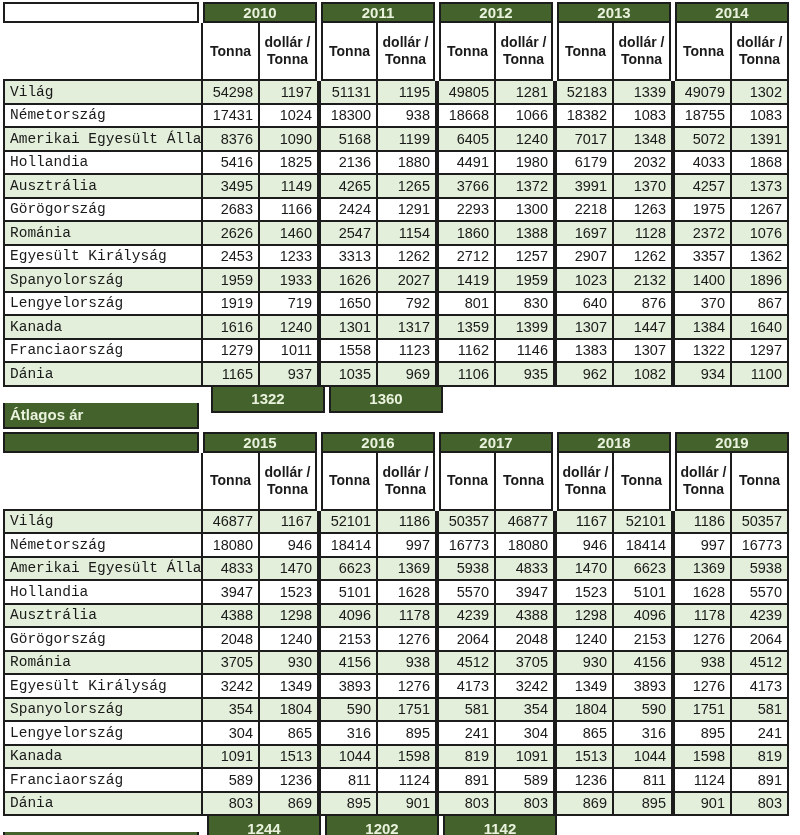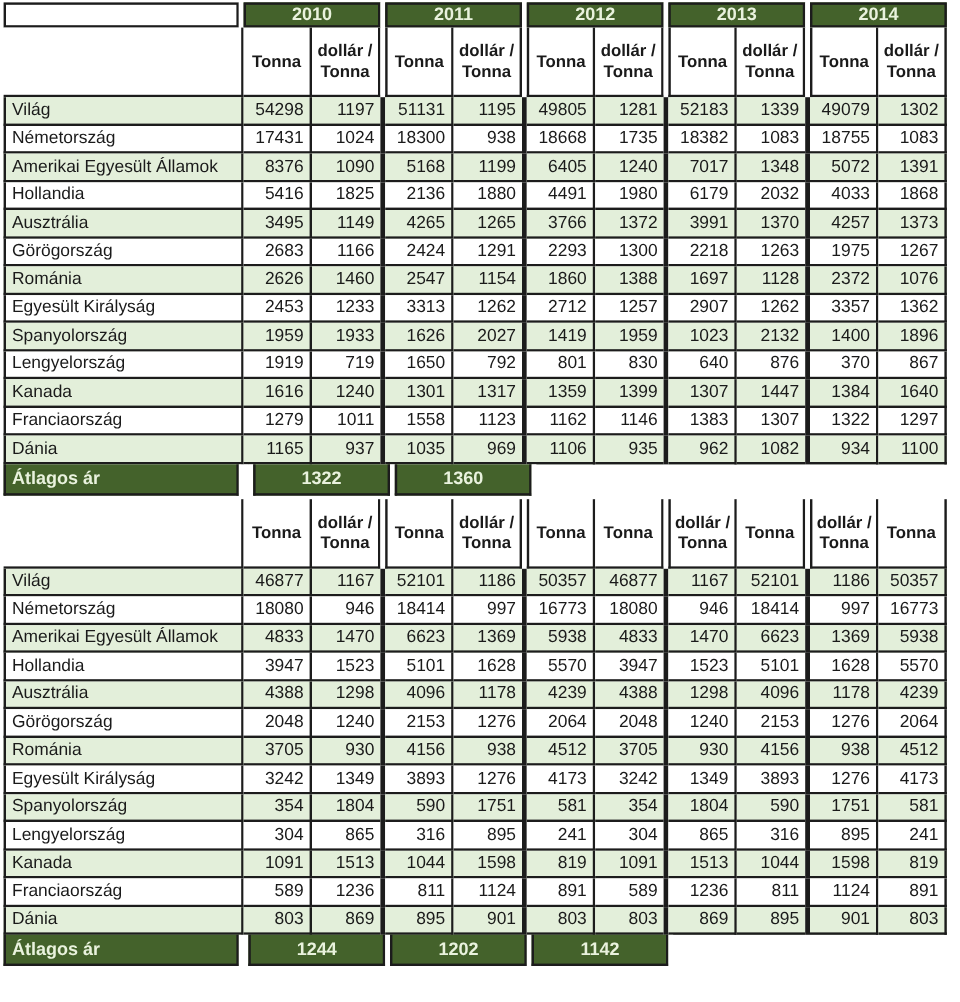--- a/index.html
+++ b/index.html
@@ -37,25 +37,25 @@
   .w-group{flex:0 0 114px;width:114px;}
   
   .year-row .cell{height:21px;background:var(--dark-green);
     color:var(--header-text);font-weight:bold;font-size:15px;justify-content:center;}
   .year-row .corner-white{background:#ffffff;}
   .sub-row .cell{height:58px;background:#ffffff;font-weight:bold;font-size:14px;
     justify-content:center;text-align:center;white-space:normal;line-height:17px;}
   .data-row .cell{height:23.5px;font-size:14.5px;}
   .data-row.stripe .cell{background:var(--light-green);}
   .data-row.plain .cell{background:#ffffff;}
-  .label-cell{justify-content:flex-start;padding-left:5px;font-size:15px;}
+  .label-cell{justify-content:flex-start;padding-left:5px;font-size:15px;font-family:Liberation Mono, monospace;}
   .num-cell{justify-content:flex-end;padding-right:5px;}
   .avg-row .cell{height:26px;background:var(--dark-green);
     color:var(--header-text);font-weight:bold;font-size:15px;}
-  .avg-row .avg-label{justify-content:flex-start;padding-left:5px;}
+  .avg-row .avg-label{justify-content:flex-start;padding-left:5px;margin-top:16px;}
   .avg-row .avg-val{justify-content:center;}
   .gap-row{height:3px;background:#ffffff;width:786px;}
 </style>
 </head>
 <body>
 
 <div class="table-wrap" id="table-root">
     <div class="row year-row">
       <div class="cell w-label-s bt bl corner-white"></div>
       <div class="sp white-sp"></div>
@@ -105,21 +105,21 @@
     </div>
     <div class="row data-row plain">
       <div class="cell w-label bl label-cell">Németország</div>
       <div class="cell w-col num-cell">17431</div>
       <div class="cell w-col num-cell nbr">1024</div>
       <div class="sp dark-sp"></div>
       <div class="cell w-col num-cell">18300</div>
       <div class="cell w-col num-cell nbr">938</div>
       <div class="sp dark-sp"></div>
       <div class="cell w-col num-cell">18668</div>
-      <div class="cell w-col num-cell nbr">1735</div>
+      <div class="cell w-col num-cell nbr">1066</div>
       <div class="sp dark-sp"></div>
       <div class="cell w-col num-cell">18382</div>
       <div class="cell w-col num-cell nbr">1083</div>
       <div class="sp dark-sp"></div>
       <div class="cell w-col num-cell">18755</div>
       <div class="cell w-col num-cell">1083</div>
     </div>
     <div class="row data-row stripe">
       <div class="cell w-label bl label-cell">Amerikai Egyesült Államok</div>
       <div class="cell w-col num-cell">8376</div>
@@ -311,20 +311,33 @@
       <div class="cell w-label-s bl avg-label">Átlagos ár</div>
       <div class="sp white-sp"></div>
       <div class="sp white-sp"></div>
       <div class="sp white-sp"></div>
       <div class="cell w-group bl avg-val">1322</div>
       <div class="sp white-sp"></div>
       <div class="cell w-group bl avg-val">1360</div>
       <div class="sp white-sp"></div>
     </div>
     <div class="gap-row"></div>
+    <div class="row year-row">
+      <div class="cell w-label-s bt bl corner-green"></div>
+      <div class="sp white-sp"></div>
+      <div class="cell w-group bt bl">2015</div>
+      <div class="sp white-sp"></div>
+      <div class="cell w-group bt bl">2016</div>
+      <div class="sp white-sp"></div>
+      <div class="cell w-group bt bl">2017</div>
+      <div class="sp white-sp"></div>
+      <div class="cell w-group bt bl">2018</div>
+      <div class="sp white-sp"></div>
+      <div class="cell w-group bt bl">2019</div>
+    </div>
     <div class="row sub-row">
       <div class="cell w-label"></div>
       <div class="cell w-col">Tonna</div>
       <div class="cell w-col">dollár / Tonna</div>
       <div class="sp white-sp"></div>
       <div class="cell w-col bl">Tonna</div>
       <div class="cell w-col">dollár / Tonna</div>
       <div class="sp white-sp"></div>
       <div class="cell w-col bl">Tonna</div>
       <div class="cell w-col">Tonna</div>

